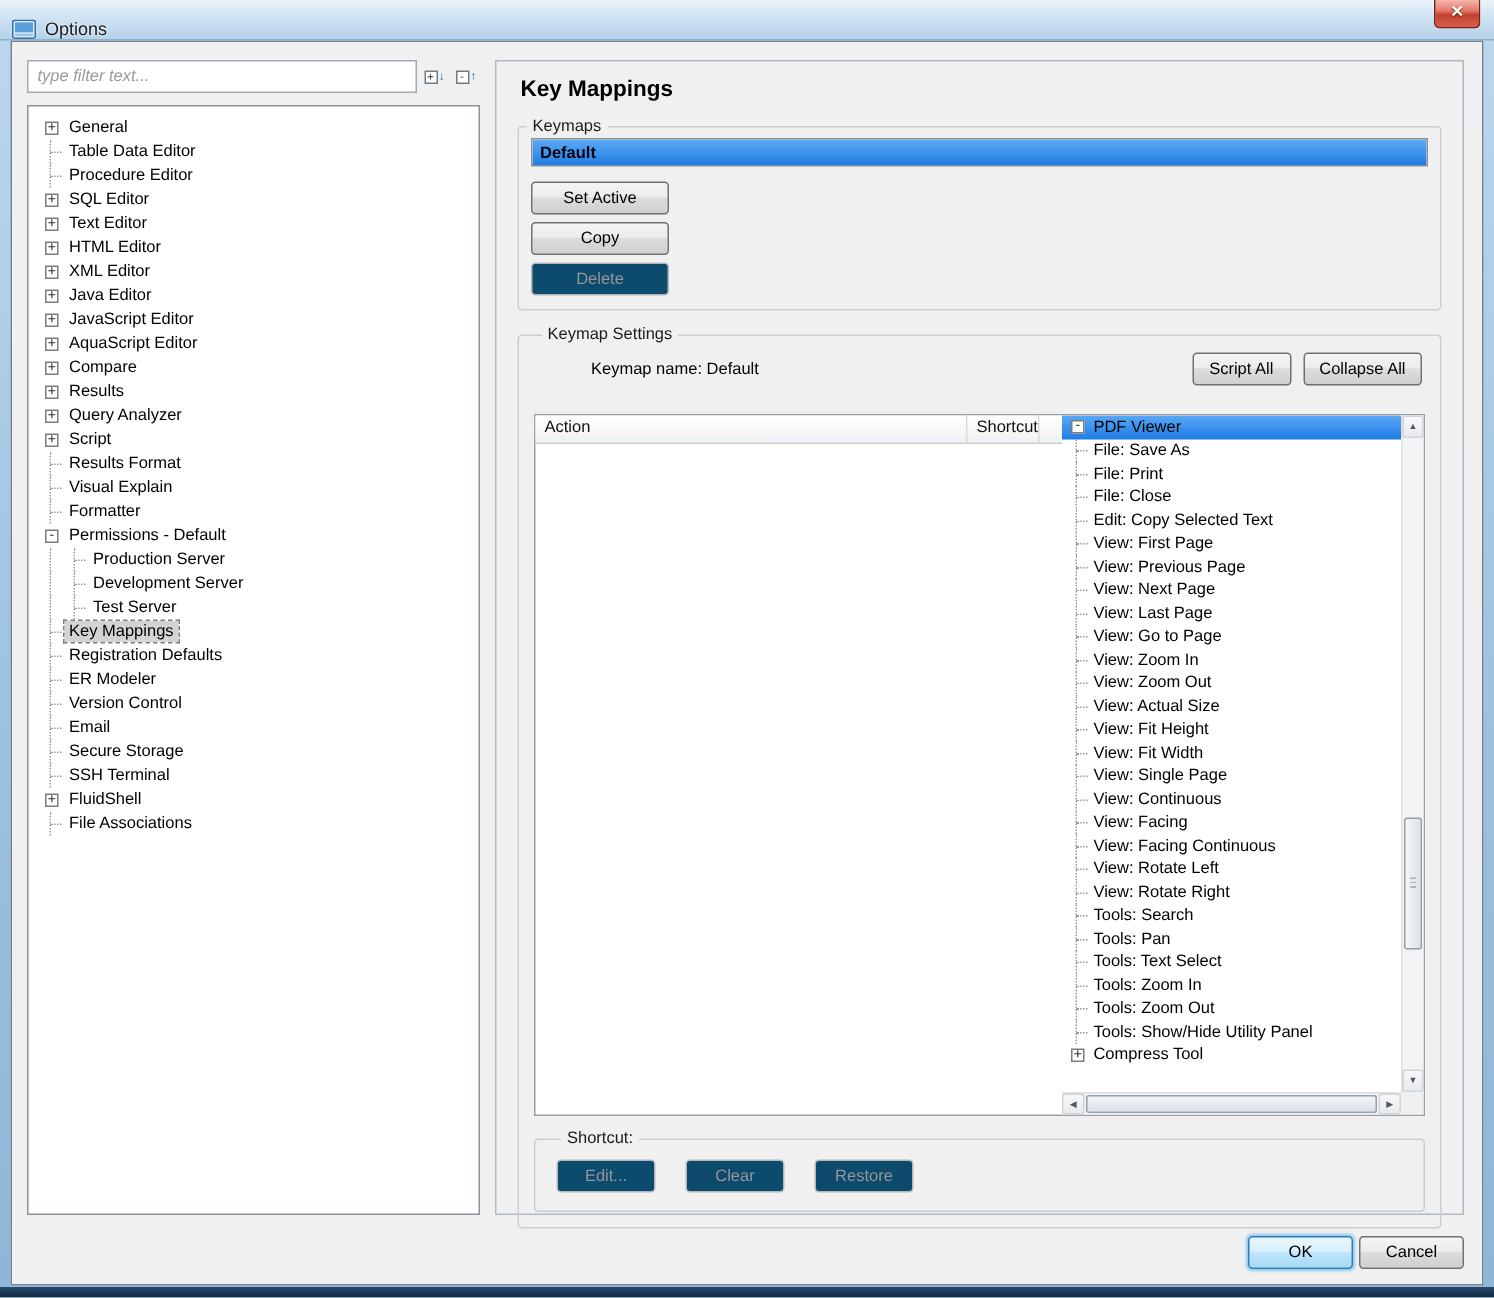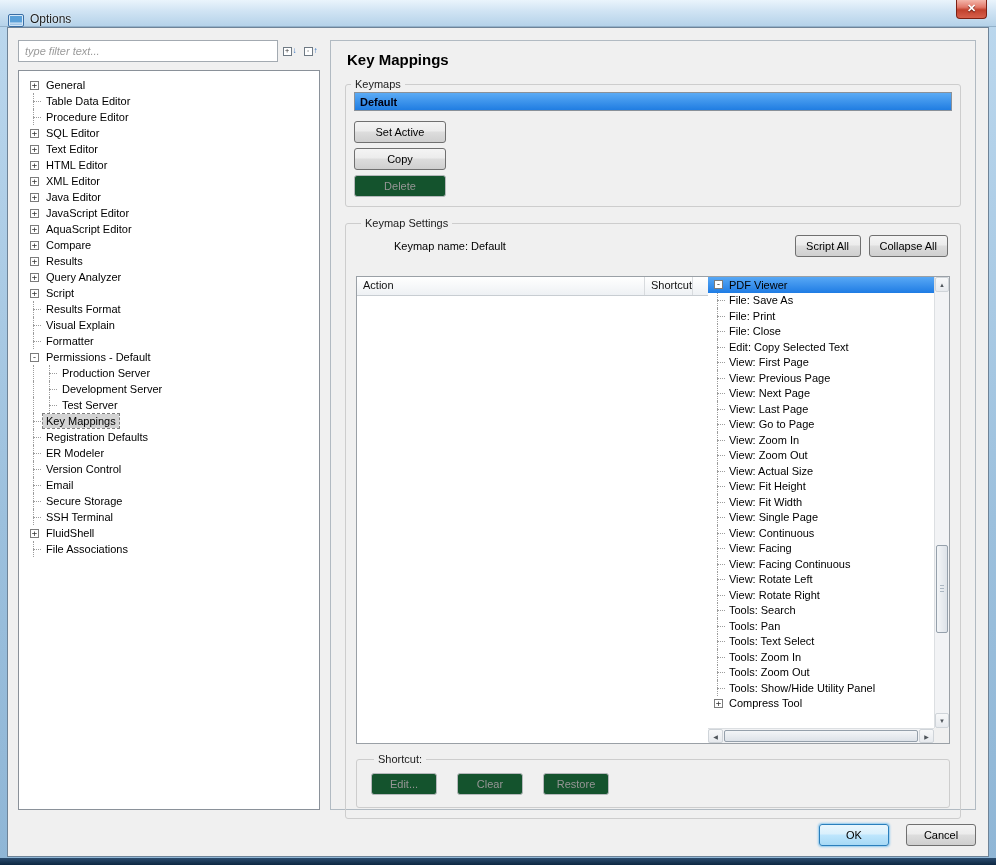--- a/index.html
+++ b/index.html
@@ -88,21 +88,21 @@
   .km-item.sel { background:linear-gradient(#5babf5,#207de2); color:#001; }
   .km-btns { width:92px; display:flex; flex-direction:column; gap:5px; }
   .btn {
     height:22px; min-width:66px; padding:0 10px;
     font:11px "Liberation Sans", sans-serif; color:#000;
     border:1px solid #707070; border-radius:3px;
     background:linear-gradient(#f4f4f4,#ececec 45%,#dddddd 50%,#cfcfcf); cursor:default;
   }
   .btn.disabled {
     color:#969696; border-color:#b5b8bb;
-    background:#14532d;
+    background:#0c4a6e;
   }
   .btn.focused {
     border-color:#2a7fbc;
     background:linear-gradient(#eaf6fd,#d9f0fc 45%,#bee6fd 50%,#a7d9f5);
     box-shadow:0 0 2px 1px #8ec8ee;
   }
   fieldset.settings { margin-top:10px; padding:4px 10px 10px; }
   .name-row { display:flex; align-items:center; gap:8px; padding:2px 2px 0; }
   .km-name { font-size:11px; color:#000;margin-left:36px; }
   .spacer { flex:1; }
@@ -158,21 +158,21 @@
   .htrack { flex:1; position:relative; }
   .hthumb {
     position:absolute; top:1px; bottom:1px; left:1px; right:1px;
     background:linear-gradient(#f3f5f7,#dde2e8); border:1px solid #95a0ab; border-radius:2px;
   }
   .corner { position:absolute; right:0; bottom:0; width:15px; height:15px; background:#f0f0f0; }
   
   fieldset.shortcut-group { margin-top:9px; padding:8px 12px 12px; }
   .sc-btns { display:flex; gap:20px; padding-left:2px;align-items:flex-end; }
   
-  .footer { position:absolute; right:12px; bottom:10px; display:flex; gap:17px; }
+  .footer { position:absolute; right:12px; bottom:10px; display:flex; gap:4px; }
   .footer .btn { min-width:70px; }
 </style>
 </head>
 <body>
 
 <div class="titlebar">
   <span class="title-icon">
     <svg width="16" height="13" viewBox="0 0 16 13">
       <rect x="0.5" y="0.5" width="15" height="12" rx="1.5" fill="#d6e9f8" stroke="#3a6ea5"></rect>
       <rect x="2" y="2" width="12" height="6.5" fill="#5aa0d8"></rect>

